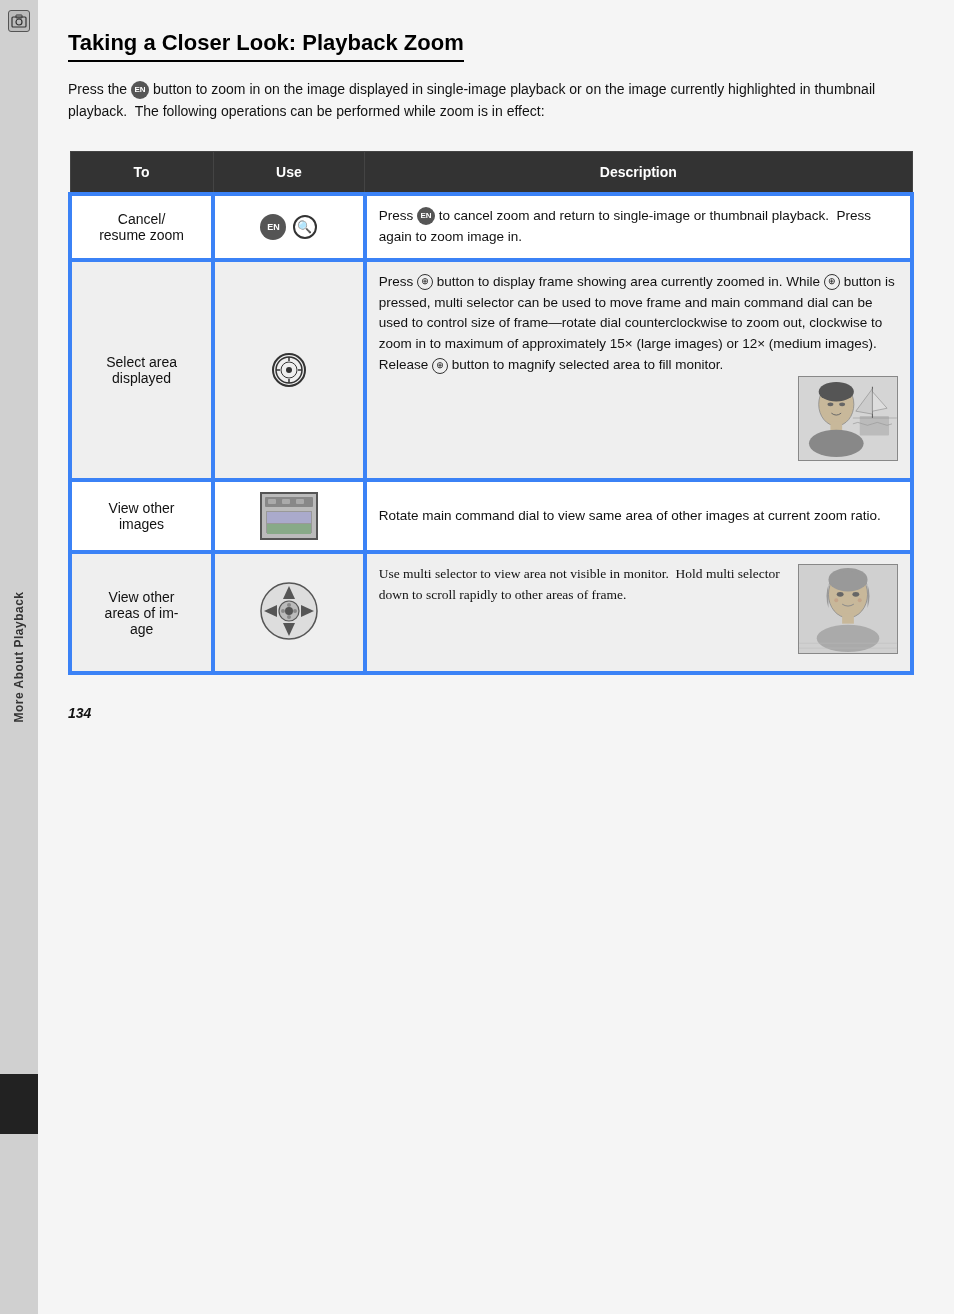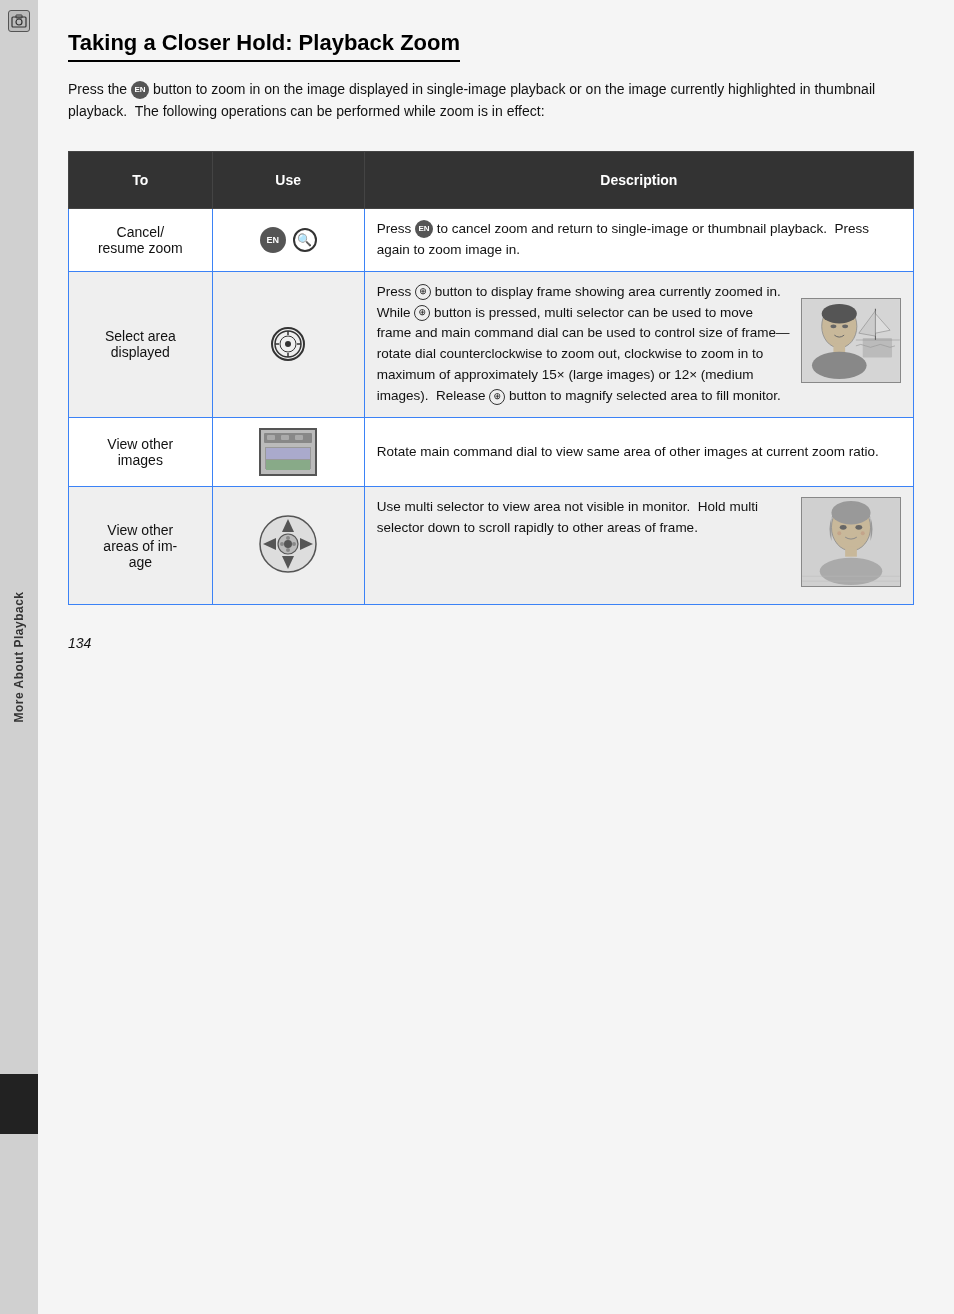--- a/index.html
+++ b/index.html
@@ -83,28 +83,28 @@
     
     .zoom-table {
       width: 100%;
       border-collapse: collapse;
       border: 1.5px solid #333;
     }
 
     .zoom-table th {
       background: #333;
       color: #fff;
-      padding: 20px 10px;
+      padding: 12px 10px;
       text-align: center;
       font-size: 14px;
       border: 1px solid #444;
     }
 
     .zoom-table td {
-      border: 1px solid #3b82f6;
+      border: 4px solid #3b82f6;
       padding: 10px 12px;
       vertical-align: middle;
     }
 
     .col-to {
       width: 17%;
       text-align: center;
       font-size: 14px;
       color: #111;
     }
@@ -117,21 +117,21 @@
     .col-desc {
       width: 65%;
       font-size: 13.5px;
       line-height: 1.55;
       color: #111;
       margin-top: 15px;
     }
 
     .page-number {
       font-size: 14px;
-      font-weight: normal;
+      font-weight: bold;
       color: #111;
       margin-top: 30px;
     }
 
     .row-shaded {
       background: #efefef;
     }
 
     .row-white {
       background: #ffffff;
@@ -148,21 +148,21 @@
       <circle cx="8" cy="8" r="3" fill="none" stroke="#333" stroke-width="1.2"></circle>
       <rect x="5" y="1" width="6" height="3" rx="0.5" fill="none" stroke="#333" stroke-width="1"></rect>
     </svg>
   </div>
   <div class="sidebar-text">More About Playback</div>
   <div class="black-tab"></div>
 </div>
 
 <div class="main-content">
 
-  <h1 class="page-title">Taking a Closer Hold: Playback Zoom</h1>
+  <h1 class="page-title">Taking a Closer Look: Playback Zoom</h1>
 
   <p class="intro-text">
     Press the <span style="display:inline-block;width:18px;height:18px;border-radius:50%;background:#555;color:white;font-size:8px;text-align:center;line-height:18px;font-weight:bold;vertical-align:middle;">EN</span> button to zoom in on the image displayed in single-image playback or on the image currently highlighted in thumbnail playback.&nbsp; The following operations can be performed while zoom is in effect:
   </p>
 
   <table class="zoom-table">
     <thead>
       <tr>
         <th>To</th>
         <th>Use</th>
@@ -197,21 +197,21 @@
               <circle cx="15" cy="15" r="8" fill="none" stroke="#333" stroke-width="1"></circle>
               <circle cx="15" cy="15" r="3" fill="#333"></circle>
               <line x1="15" y1="2" x2="15" y2="6" stroke="#333" stroke-width="1.5"></line>
               <line x1="15" y1="24" x2="15" y2="28" stroke="#333" stroke-width="1.5"></line>
               <line x1="2" y1="15" x2="6" y2="15" stroke="#333" stroke-width="1.5"></line>
               <line x1="24" y1="15" x2="28" y2="15" stroke="#333" stroke-width="1.5"></line>
             </svg>
           </span>
         </td>
         <td class="col-desc">
-          <div style="display:flex; align-items:center;">
+          <div style="display:flex; align-items:flex-end;flex-direction:column;">
             <div style="flex:1;">
               Press <span style="display:inline-block;width:16px;height:16px;border-radius:50%;border:1.5px solid #333;text-align:center;line-height:13px;font-size:9px;vertical-align:middle;">⊕</span> button to display frame showing area currently zoomed in. While <span style="display:inline-block;width:16px;height:16px;border-radius:50%;border:1.5px solid #333;text-align:center;line-height:13px;font-size:9px;vertical-align:middle;">⊕</span> button is pressed, multi selector can be used to move frame and main command dial can be used to control size of frame—rotate dial counterclockwise to zoom out, clockwise to zoom in to maximum of approximately 15× (large images) or 12× (medium images).&nbsp; Release <span style="display:inline-block;width:16px;height:16px;border-radius:50%;border:1.5px solid #333;text-align:center;line-height:13px;font-size:9px;vertical-align:middle;">⊕</span> button to magnify selected area to fill monitor.
             </div>
             <div style="margin-left:10px; flex-shrink:0;">
               
               <svg width="100" height="85" viewBox="0 0 100 85" style="border:1.5px solid #888;background:#e0e0e0;">
 
                 <rect width="100" height="85" fill="#d5d5d5"></rect>
 
                 <ellipse cx="38" cy="28" rx="18" ry="22" fill="#c8b89a" stroke="#888" stroke-width="0.8"></ellipse>
@@ -290,21 +290,21 @@
 
             <circle cx="30" cy="30" r="4" fill="#555"></circle>
 
             <circle cx="30" cy="24" r="2" fill="#888"></circle>
             <circle cx="30" cy="36" r="2" fill="#888"></circle>
             <circle cx="24" cy="30" r="2" fill="#888"></circle>
             <circle cx="36" cy="30" r="2" fill="#888"></circle>
           </svg>
         </td>
         <td class="col-desc">
-          <div style="display:flex; align-items:flex-start;">
+          <div style="display:flex; align-items:flex-start;font-family:Liberation Serif, serif;">
             <div style="flex:1;">
               Use multi selector to view area not visible in monitor.&nbsp; Hold multi selector down to scroll rapidly to other areas of frame.
             </div>
             <div style="margin-left:10px; flex-shrink:0;">
               
               <svg width="100" height="90" viewBox="0 0 100 90" style="border:1.5px solid #888;background:#d8d8d8;">
                 <rect width="100" height="90" fill="#d0d0d0"></rect>
 
                 <ellipse cx="50" cy="30" rx="20" ry="24" fill="#c8b89a" stroke="#888" stroke-width="0.8"></ellipse>
 

